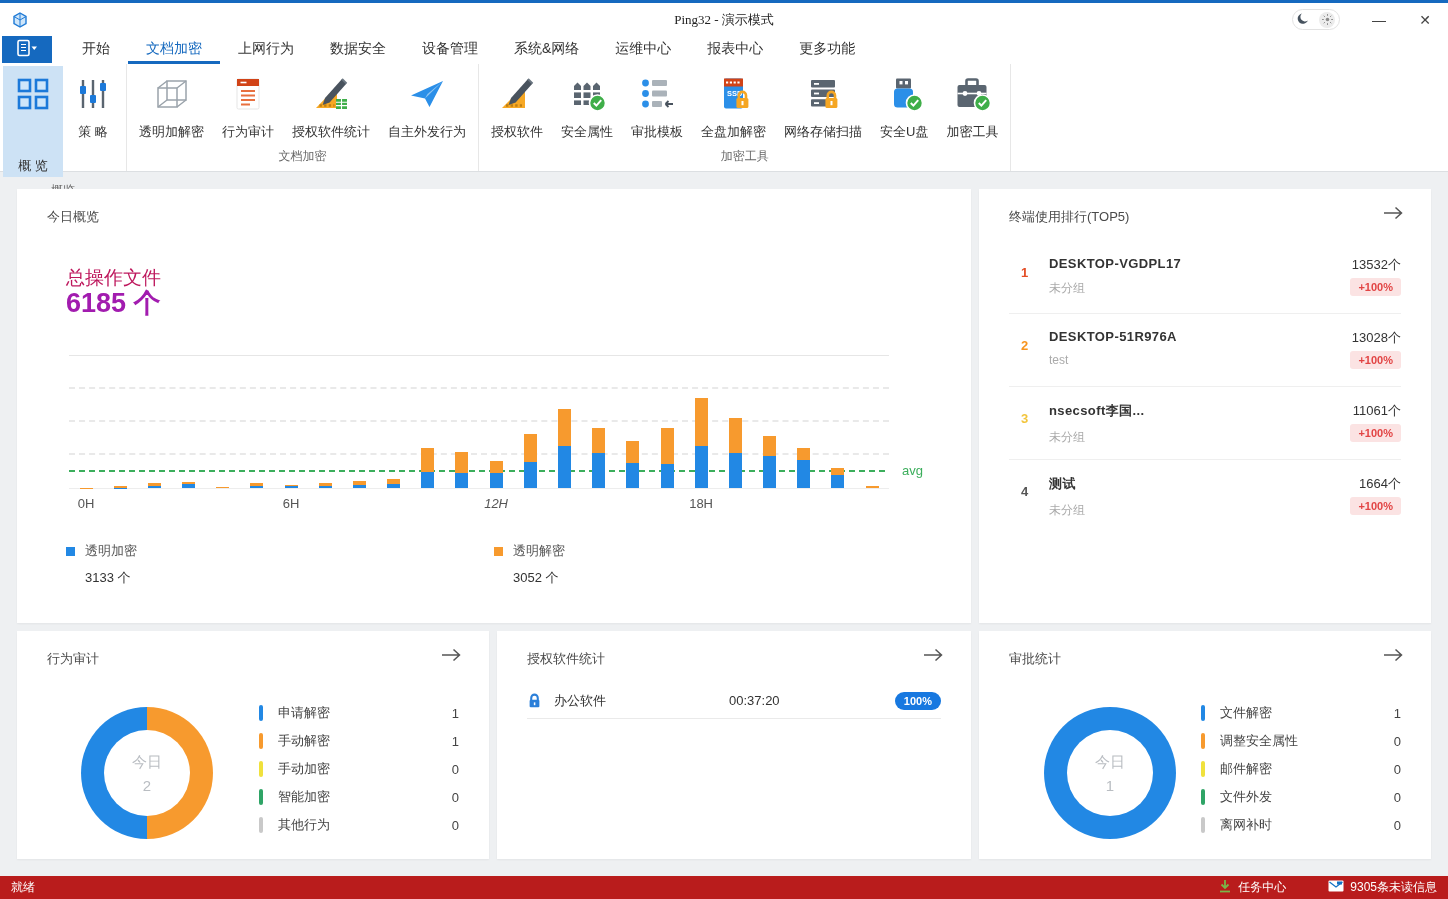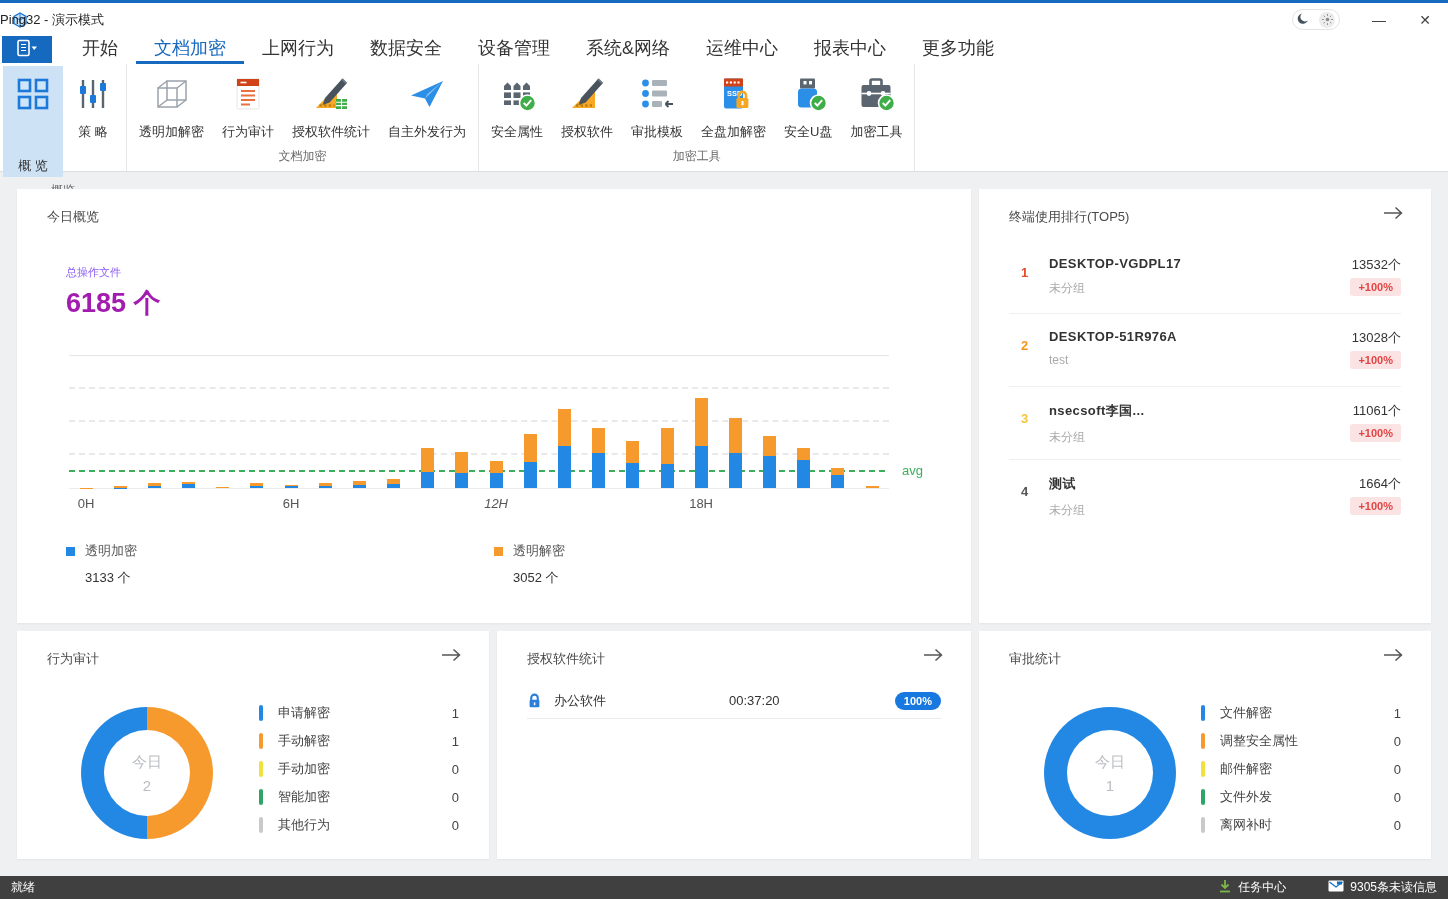--- a/index.html
+++ b/index.html
@@ -3,31 +3,31 @@
 <meta charset="utf-8">
 <style>
   html,body{margin:0;padding:0;background:#9aa0a6;}
   *{box-sizing:border-box;}
   .window{position:relative;width:1448px;height:899px;background:#eef0f2;overflow:hidden;
     font-family:"Liberation Sans","DejaVu Sans",sans-serif;color:#333;margin:0 auto;}
   
   .top-accent{position:absolute;top:0;left:0;right:0;height:3px;}
   .titlebar{position:absolute;top:3px;left:0;right:0;height:33px;background:#fff;display:flex;align-items:center;}
   .app-logo{position:absolute;left:12px;top:9px;width:16px;height:16px;}
-  .tb-title{position:absolute;left:0;right:0;text-align:left;font-size:13px;color:#222;}
+  .tb-title{position:absolute;left:0;right:0;text-align:center;font-size:13px;color:#222;font-family:Liberation Serif, serif;}
   .tb-controls{position:absolute;right:0;top:0;height:33px;display:flex;align-items:center;}
   .theme-pill{width:48px;height:21px;border:1px solid #e2e2e2;border-radius:11px;background:#fff;
     display:flex;align-items:center;justify-content:space-between;padding:0 4px;margin-right:16px;cursor:pointer;}
   .theme-sun{width:16px;height:16px;border-radius:50%;background:#ececec;display:flex;align-items:center;justify-content:center;}
   .win-btn{width:46px;height:33px;display:flex;align-items:center;justify-content:center;font-size:14px;color:#444;cursor:pointer;}
   
   .tabbar{position:absolute;top:36px;left:0;right:0;height:28px;background:#fff;display:flex;}
   .app-menu{width:50px;height:27px;margin-left:2px;display:flex;align-items:center;justify-content:center;cursor:pointer;}
   .tabs{display:flex;margin-left:12px;}
-  .tab{padding:0 18px;line-height:25px;font-size:18px;color:#333;cursor:pointer;}
+  .tab{padding:0 18px;line-height:25px;font-size:14px;color:#333;cursor:pointer;}
   .tab.active{color:#1569bf;border-bottom:3px solid #1569bf;}
   
   .ribbon{position:absolute;top:64px;left:0;right:0;height:108px;background:#fff;border-bottom:1px solid #dcdfe2;display:flex;}
   .rgroup{display:flex;flex-direction:column;border-right:1px solid #e7e7e7;padding:2px 1px 0;}
   .rbuttons{display:flex;flex:1;padding:0 2px;}
   .rbtn{min-width:60px;padding:4px 9px 2px;display:flex;flex-direction:column;align-items:center;cursor:pointer;}
   .rbtn.selected{background:#cde2f5;gap:34px;}
   .rbtn svg{width:36px;height:36px;margin-top:6px;}
   .rbtn .rlabel{font-size:13px;color:#333;margin-top:7px;white-space:nowrap;}
   .rgroup-label{text-align:center;font-size:12px;color:#666;padding:5px 0 7px;}
@@ -37,21 +37,21 @@
   .row-bottom{display:flex;gap:8px;flex:1;}
   .card{position:relative;background:#fff;box-shadow:0 1px 2px rgba(0,0,0,.05);}
   .card-title{position:absolute;top:19px;left:30px;font-size:13px;color:#4a4a4a;}
   .card-arrow{position:absolute;top:17px;right:28px;cursor:pointer;}
   .card-overview{width:954px;}
   .card-top5{flex:1;}
   .card-behavior{width:472px;}
   .card-software{width:474px;}
   .card-approval{flex:1;}
   
-  .stat-label{position:absolute;top:76px;left:49px;font-size:11px;color:#8b5cf6;}
+  .stat-label{position:absolute;top:76px;left:49px;font-size:19px;color:#be185d;}
   .stat-value{position:absolute;top:96px;left:49px;font-size:27px;font-weight:bold;color:#a21caf;}
   .chart{position:absolute;left:52px;top:166px;width:820px;height:134px;border-top:1px solid #e6e6e6;border-bottom:1px solid #ededed;}
   .gl{position:absolute;left:0;right:0;border-top:2px dashed #e9e9e9;}
   .avg-line{position:absolute;left:0;right:4px;border-top:2px dashed;}
   .avg-label{position:absolute;right:-38px;top:-9px;font-size:13px;}
   .bars{position:absolute;left:0;right:0;top:0;bottom:0;display:flex;align-items:flex-end;}
   .slot{flex:1;height:100%;display:flex;align-items:flex-end;justify-content:center;}
   .stack{width:13px;height:100%;display:flex;flex-direction:column-reverse;}
   .xtick{position:absolute;top:140px;transform:translateX(-50%);font-size:13px;color:#555;}
   .ov-legend-item{position:absolute;top:353px;}
@@ -218,42 +218,42 @@
                 </svg></span>
               <div class="rlabel">自主外发行为</div>
             </div>
           </div>
           <div class="rgroup-label">文档加密</div>
         </div>
         <div class="rgroup">
           <div class="rbuttons">
             <div class="rbtn">
               <span><svg width="36" height="36" viewBox="0 0 36 36">
+                  <path d="M3 32L26 9v23z" fill="#f7a824"></path>
+                  <path d="M7 29.5h16" stroke="#c07f12" stroke-width="2.4" stroke-dasharray="2.4 2.2"></path>
+                  <path d="M29 3L12 22l-2.4 7 7-2.4L33.5 7.5z" fill="#49535e"></path>
+                  <path d="M29 3l4.5 4.5" stroke="#6b7681" stroke-width="2"></path>
+                </svg></span>
+              <div class="rlabel">授权软件</div>
+            </div>
+            <div class="rbtn">
+              <span><svg width="36" height="36" viewBox="0 0 36 36">
                   <g fill="#5a6570">
                     <path d="M5 10l3.5-3.5L12 10v19H5z"></path>
                     <path d="M14.5 10L18 6.5 21.5 10v19h-7z"></path>
                     <path d="M24 10l3.5-3.5L31 10v19h-7z"></path>
                   </g>
                   <g fill="#fff">
                     <rect x="5" y="14" width="26" height="2.4"></rect>
                     <rect x="5" y="22" width="26" height="2.4"></rect>
                   </g>
                   <circle cx="28.5" cy="27" r="8" fill="#3fae49" stroke="#fff" stroke-width="1.6"></circle>
                   <path d="M24.8 27l2.6 2.6 4.8-5.4" stroke="#fff" stroke-width="2" fill="none"></path>
                 </svg></span>
               <div class="rlabel">安全属性</div>
-            </div>
-            <div class="rbtn">
-              <span><svg width="36" height="36" viewBox="0 0 36 36">
-                  <path d="M3 32L26 9v23z" fill="#f7a824"></path>
-                  <path d="M7 29.5h16" stroke="#c07f12" stroke-width="2.4" stroke-dasharray="2.4 2.2"></path>
-                  <path d="M29 3L12 22l-2.4 7 7-2.4L33.5 7.5z" fill="#49535e"></path>
-                  <path d="M29 3l4.5 4.5" stroke="#6b7681" stroke-width="2"></path>
-                </svg></span>
-              <div class="rlabel">授权软件</div>
             </div>
             <div class="rbtn">
               <span><svg width="36" height="36" viewBox="0 0 36 36">
                   <g fill="#2b8fe8">
                     <circle cx="6.5" cy="7" r="3.4"></circle>
                     <circle cx="6.5" cy="17.5" r="3.4"></circle>
                     <circle cx="6.5" cy="28" r="3.4"></circle>
                   </g>
                   <g fill="#aab2b9">
                     <rect x="13" y="4" width="15" height="6" rx="1"></rect>
@@ -268,20 +268,38 @@
               <span><svg width="36" height="36" viewBox="0 0 36 36">
                   <rect x="8" y="2.5" width="19" height="30" rx="2" fill="#2b8fe8"></rect>
                   <rect x="8" y="2.5" width="19" height="8" fill="#d14317"></rect>
                   <path d="M10 6.5h15" stroke="#fff" stroke-width="2.2" stroke-dasharray="2.2 1.6"></path>
                   <text x="11" y="20" font-size="7.5" font-weight="bold" fill="#fff" font-family="Liberation Sans, sans-serif">SSD</text>
                   <path d="M22.8 22.5v-3a3.6 3.6 0 017.2 0v3" fill="none" stroke="#f5a623" stroke-width="2.6"></path>
                   <rect x="20.4" y="22" width="12" height="10" rx="1.5" fill="#f5a623"></rect>
                   <rect x="25.5" y="25" width="2" height="4.2" fill="#fff"></rect>
                 </svg></span>
               <div class="rlabel">全盘加解密</div>
+            </div>
+            <div class="rbtn">
+              <span><svg width="36" height="36" viewBox="0 0 36 36">
+                  <g fill="#5a6570">
+                    <rect x="6" y="4" width="24" height="7.4" rx="1"></rect>
+                    <rect x="6" y="13.6" width="24" height="7.4" rx="1"></rect>
+                    <rect x="6" y="23.2" width="24" height="7.4" rx="1"></rect>
+                  </g>
+                  <g fill="#fff">
+                    <rect x="9" y="7" width="5" height="1.8"></rect>
+                    <rect x="9" y="16.6" width="5" height="1.8"></rect>
+                    <rect x="9" y="26.2" width="5" height="1.8"></rect>
+                  </g>
+                  <path d="M22.8 22.5v-3a3.6 3.6 0 017.2 0v3" fill="none" stroke="#f5a623" stroke-width="2.6"></path>
+                  <rect x="20.4" y="22" width="12" height="10" rx="1.5" fill="#f5a623"></rect>
+                  <rect x="25.5" y="25" width="2" height="4.2" fill="#fff"></rect>
+                </svg></span>
+              <div class="rlabel">网络存储扫描</div>
             </div>
             <div class="rbtn">
               <span><svg width="36" height="36" viewBox="0 0 36 36">
                   <rect x="10" y="2.5" width="15" height="10" rx="1" fill="#5a6570"></rect>
                   <rect x="13.5" y="5" width="3" height="3.4" fill="#fff"></rect>
                   <rect x="19" y="5" width="3" height="3.4" fill="#fff"></rect>
                   <rect x="8" y="12.5" width="19" height="19" rx="3.5" fill="#2b8fe8"></rect>
                   <circle cx="28.5" cy="27" r="8" fill="#3fae49" stroke="#fff" stroke-width="1.6"></circle>
                   <path d="M24.8 27l2.6 2.6 4.8-5.4" stroke="#fff" stroke-width="2" fill="none"></path>
                 </svg></span>
@@ -632,21 +650,21 @@
             <div class="ml-row">
               <span class="ml-bar" style="background: rgb(201, 201, 201);"></span>
               <span class="ml-label">离网补时</span>
               <span class="ml-value">0</span>
             </div>
           </div>
       </div>
     </div>
   </div>
 
-  <div class="statusbar" style="background: #404040;">
+  <div class="statusbar" style="background: #b91c1c;">
     <span>就绪</span>
     <div class="sb-right">
       <div class="sb-item">
         <span><svg width="14" height="14" viewBox="0 0 14 14">
               <path d="M7 1v7.5M3.5 5.5L7 9l3.5-3.5" stroke="#7ab648" stroke-width="1.8" fill="none"></path>
               <path d="M2 12.5h10" stroke="#7ab648" stroke-width="1.8"></path>
             </svg></span>
         <span>任务中心</span>
       </div>
       <div class="sb-item">

